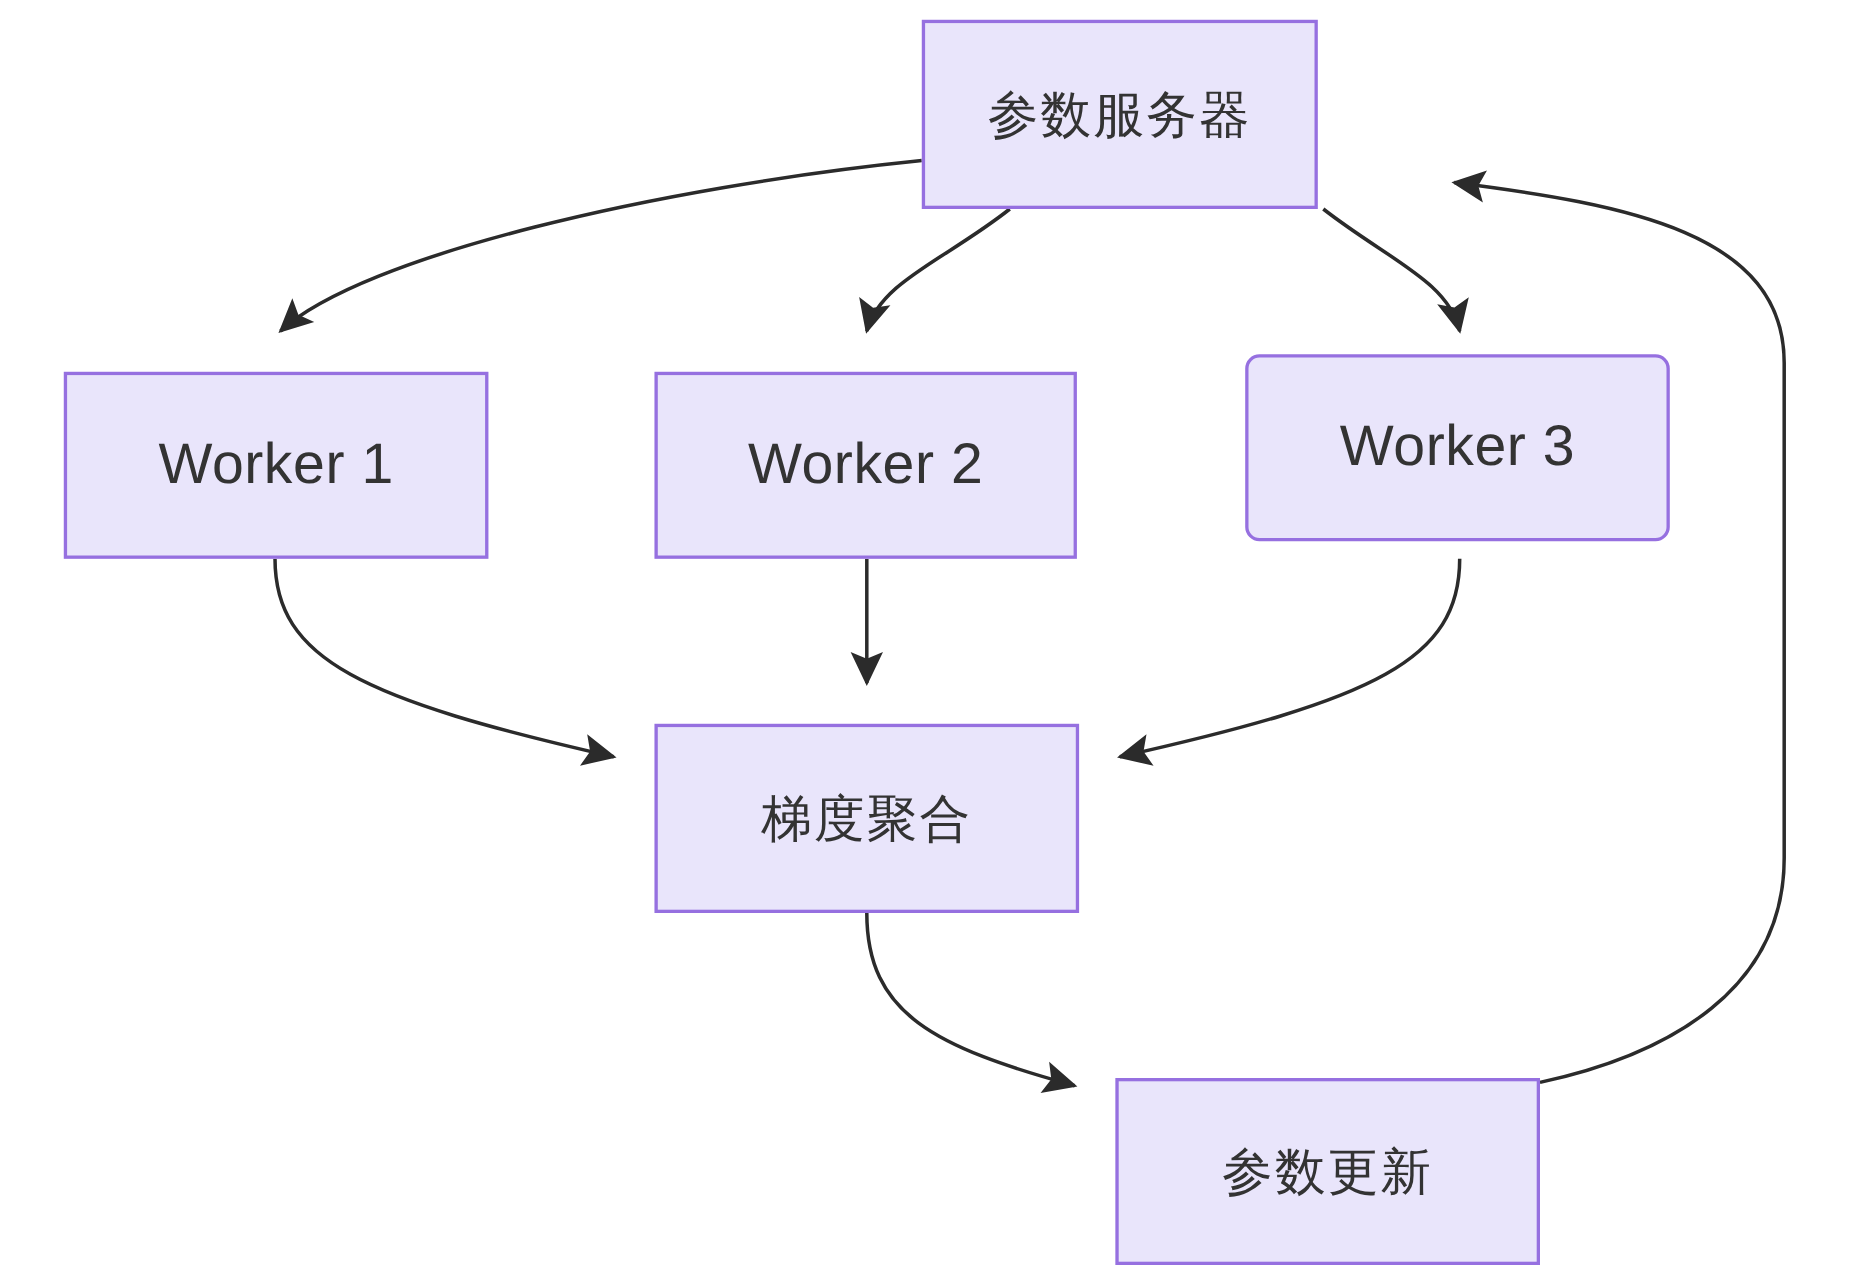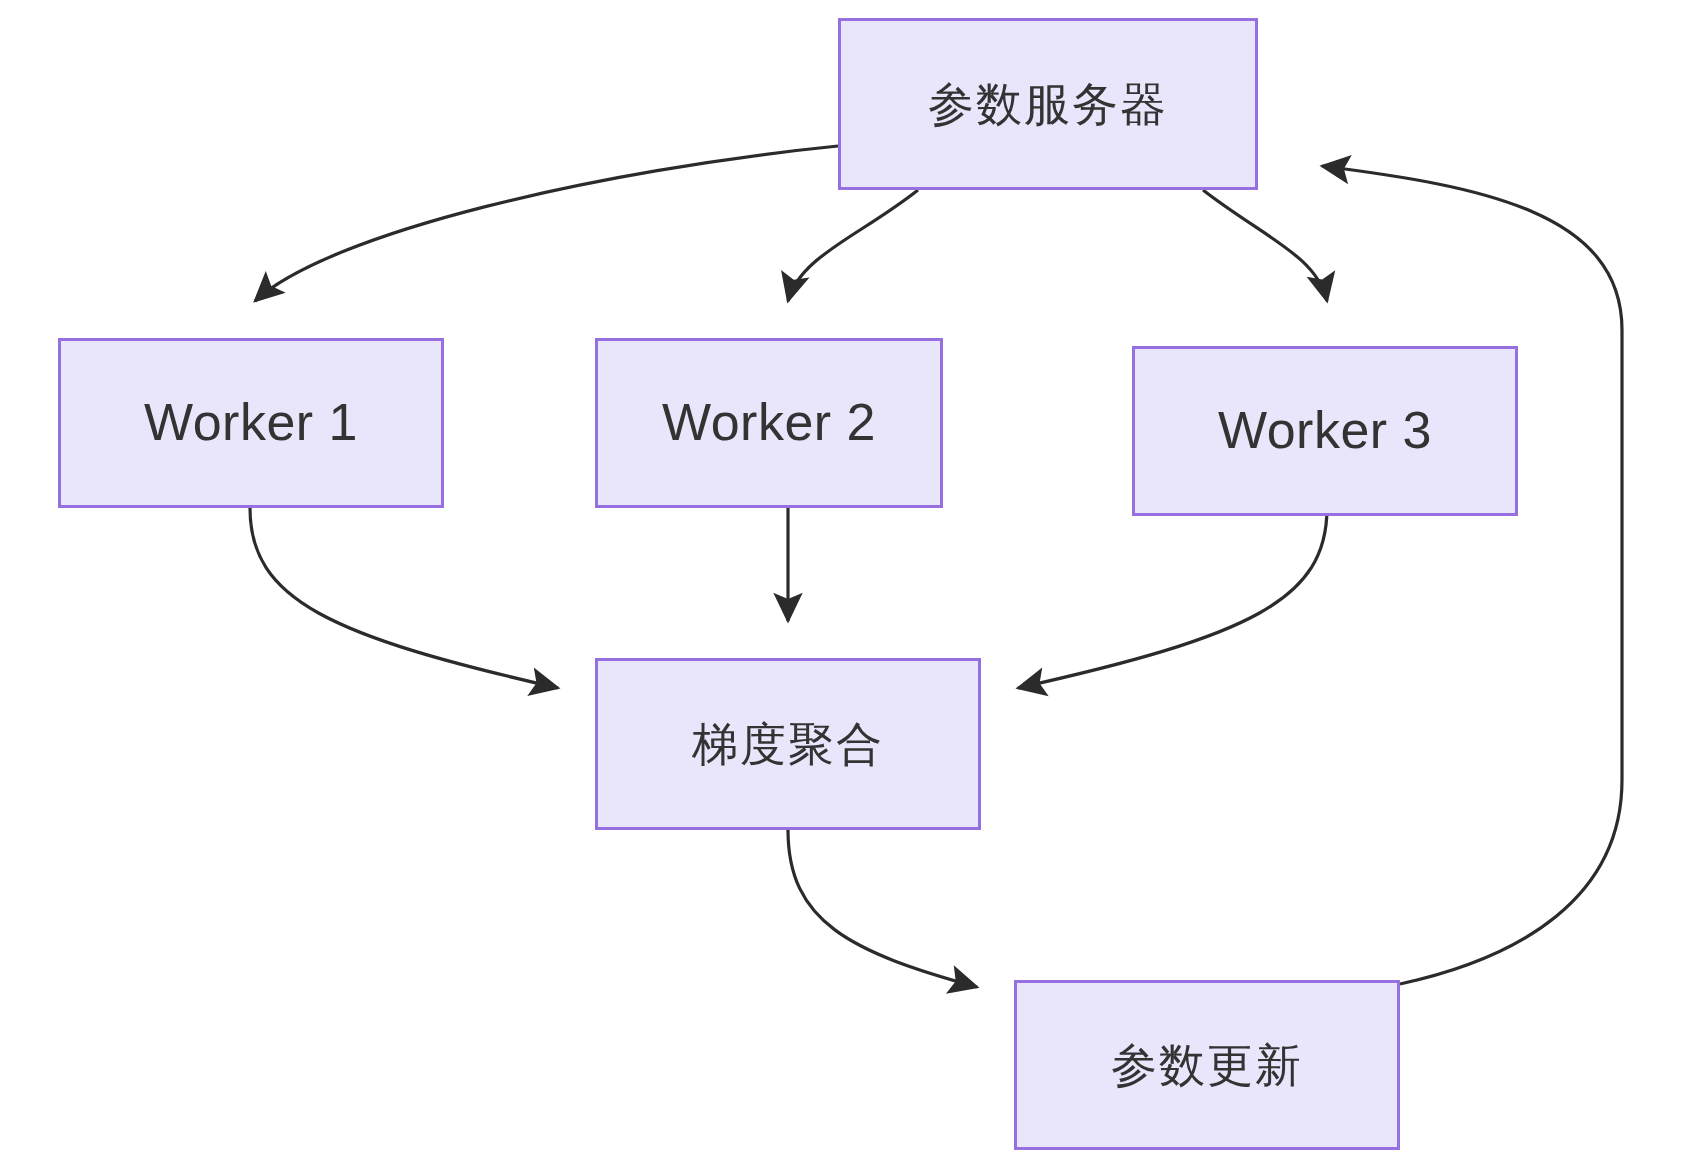--- a/index.html
+++ b/index.html
@@ -76,33 +76,33 @@
 
     <path class="edge-path" marker-end="url(#arrowhead)" d="M 1327 508 C 1327 600 1250 636 1018 688"></path>
 
     <path class="edge-path" marker-end="url(#arrowhead)" d="M 788 830 C 788 922 850 952 977 987"></path>
 
     <path class="edge-path" marker-end="url(#arrowhead)" d="M 1400 984 C 1520 958 1622 898 1622 780
              L 1622 330
              C 1622 212 1480 186 1322 166"></path>
   </svg>
 
-  <div class="node" style="left:838px; top:18px; width:420px; height:172px;">
+  <div class="node" style="left:838px; top:18px; width:360px; height:172px;">
     <span class="node-label cjk">参数服务器</span>
   </div>
 
   <div class="node" style="left:58px; top:338px; width:386px; height:170px;">
     <span class="node-label">Worker 1</span>
   </div>
 
-  <div class="node" style="left:595px; top:338px; width:348px; height:170px;">
+  <div class="node" style="left:595px; top:338px; width:384px; height:170px;">
     <span class="node-label">Worker 2</span>
   </div>
 
-  <div class="node" style="left:1132px; top:346px; width:386px; height:170px;">
+  <div class="node" style="left:1132px; top:322px; width:386px; height:170px;border-radius:13px;">
     <span class="node-label">Worker 3</span>
   </div>
 
   <div class="node" style="left:595px; top:658px; width:386px; height:172px;">
     <span class="node-label cjk">梯度聚合</span>
   </div>
 
   <div class="node" style="left:1014px; top:980px; width:386px; height:170px;">
     <span class="node-label cjk">参数更新</span>
   </div>

